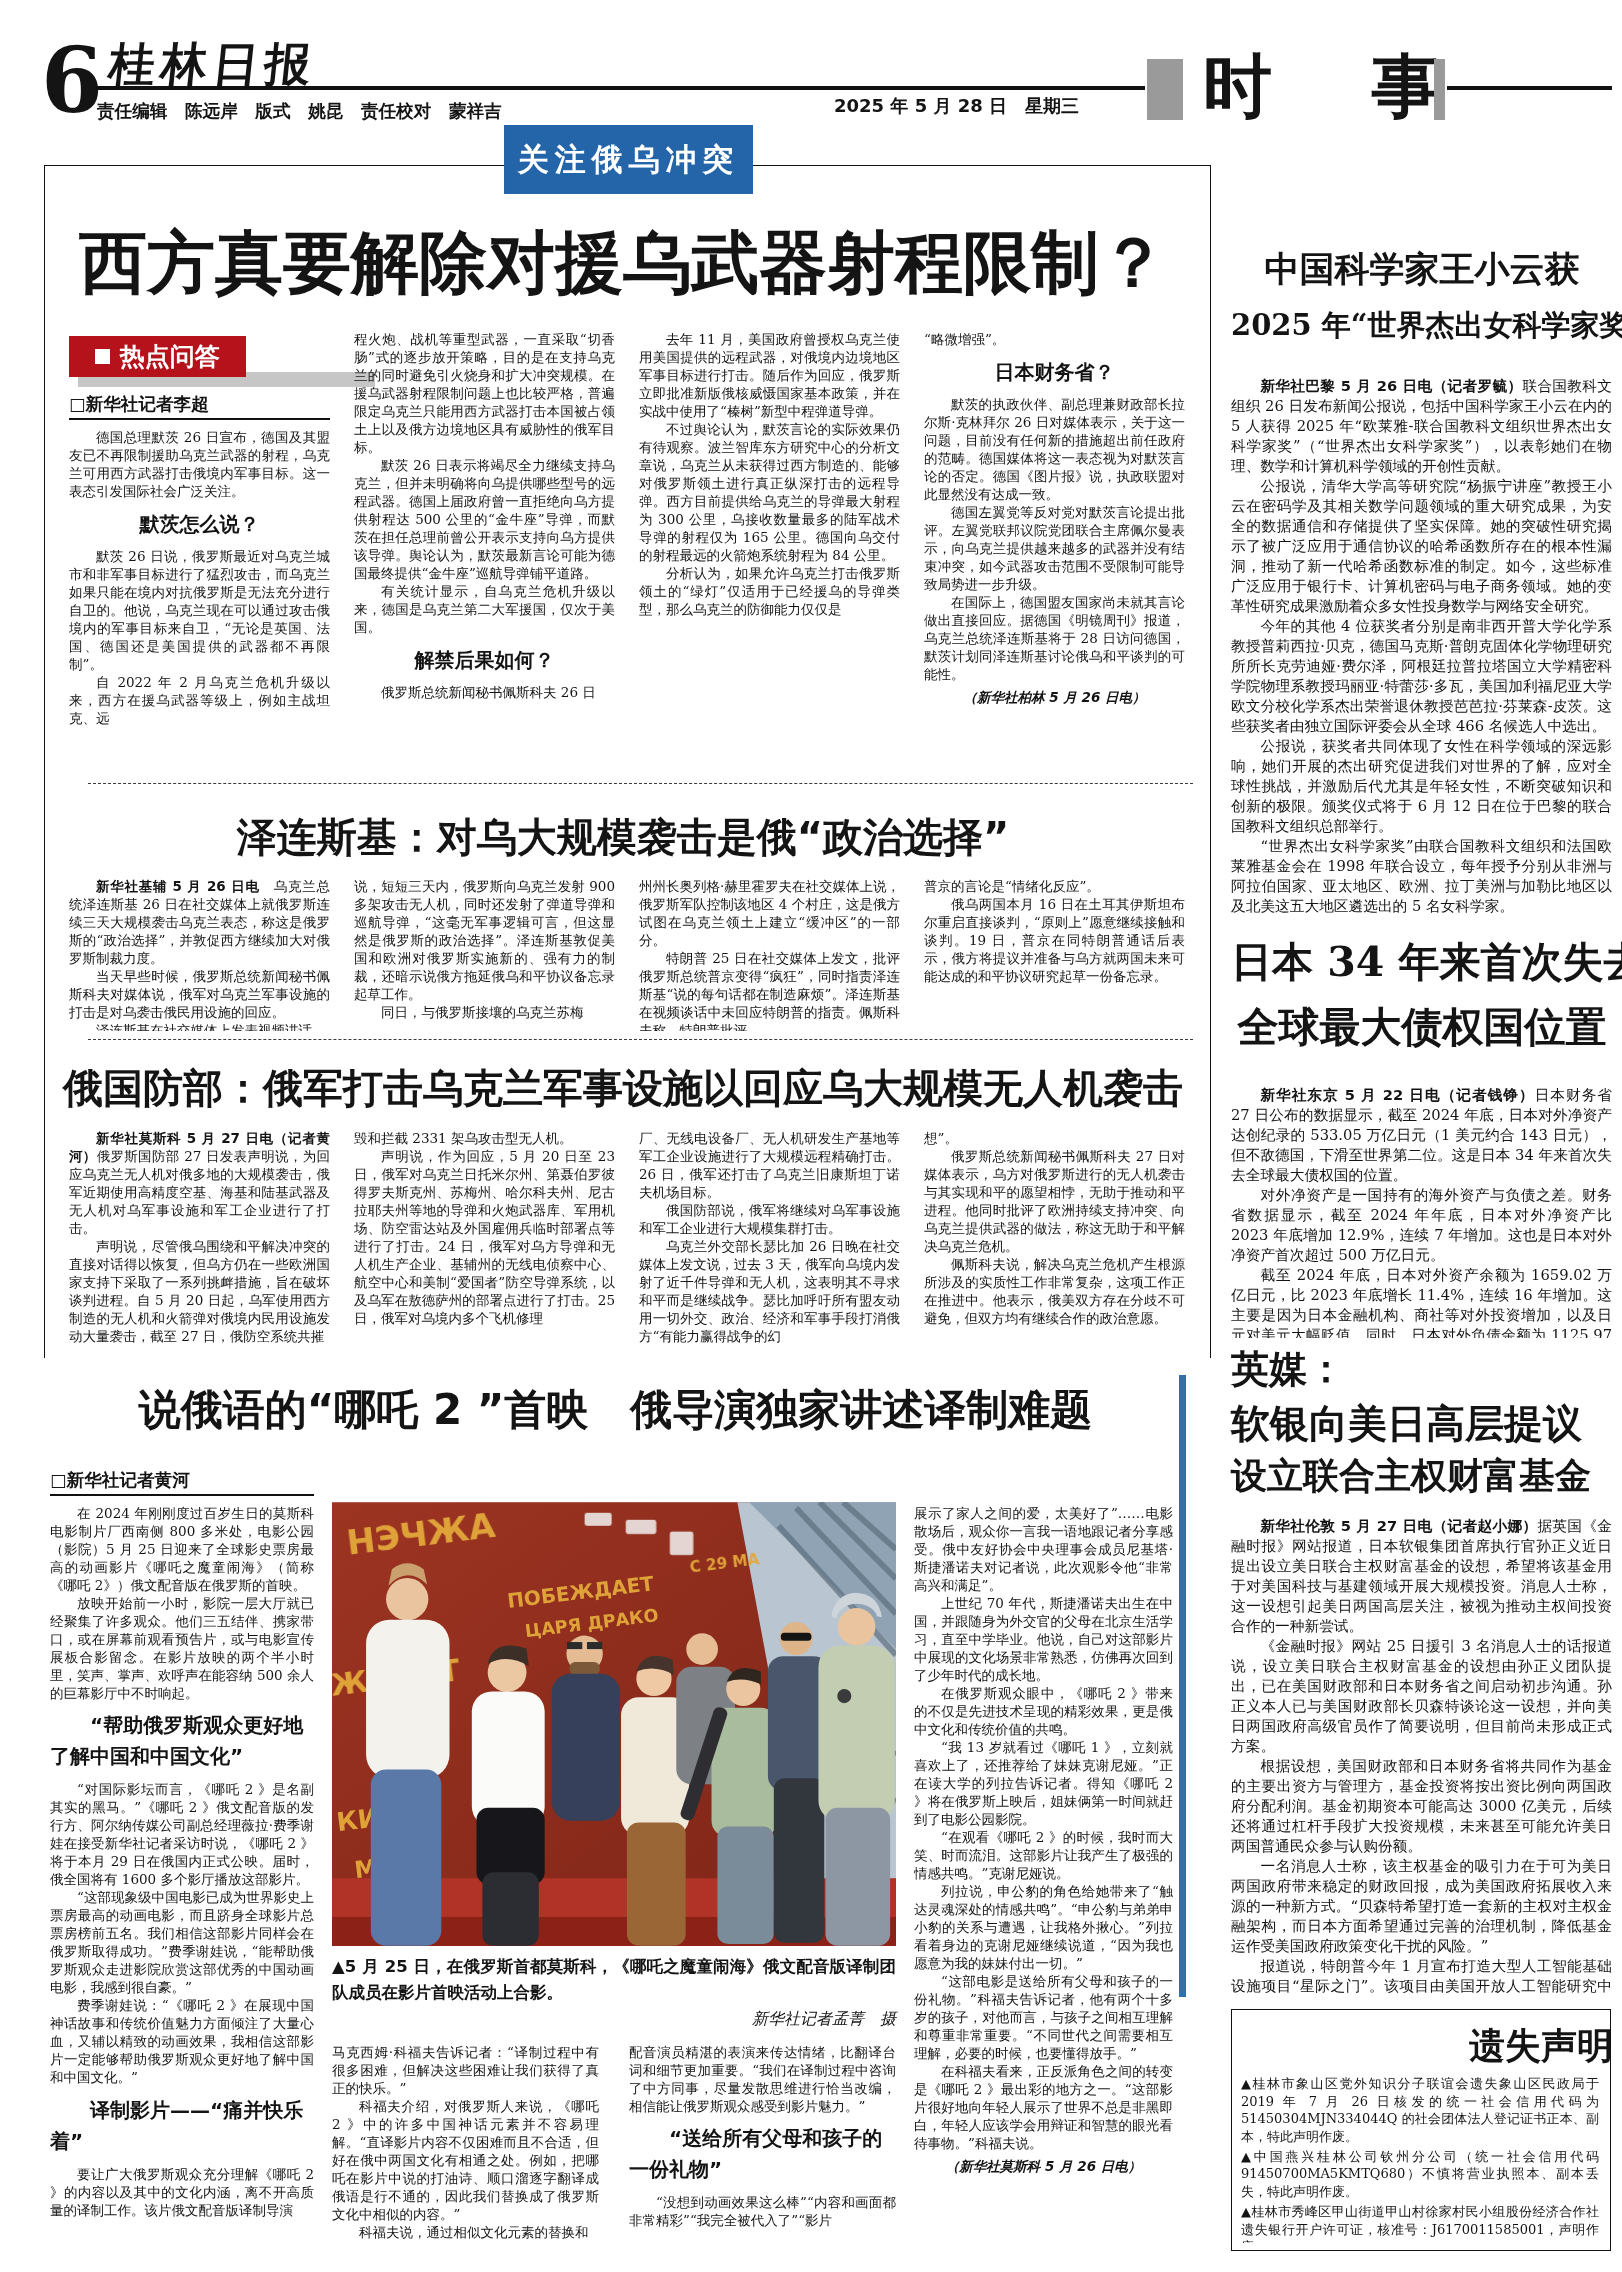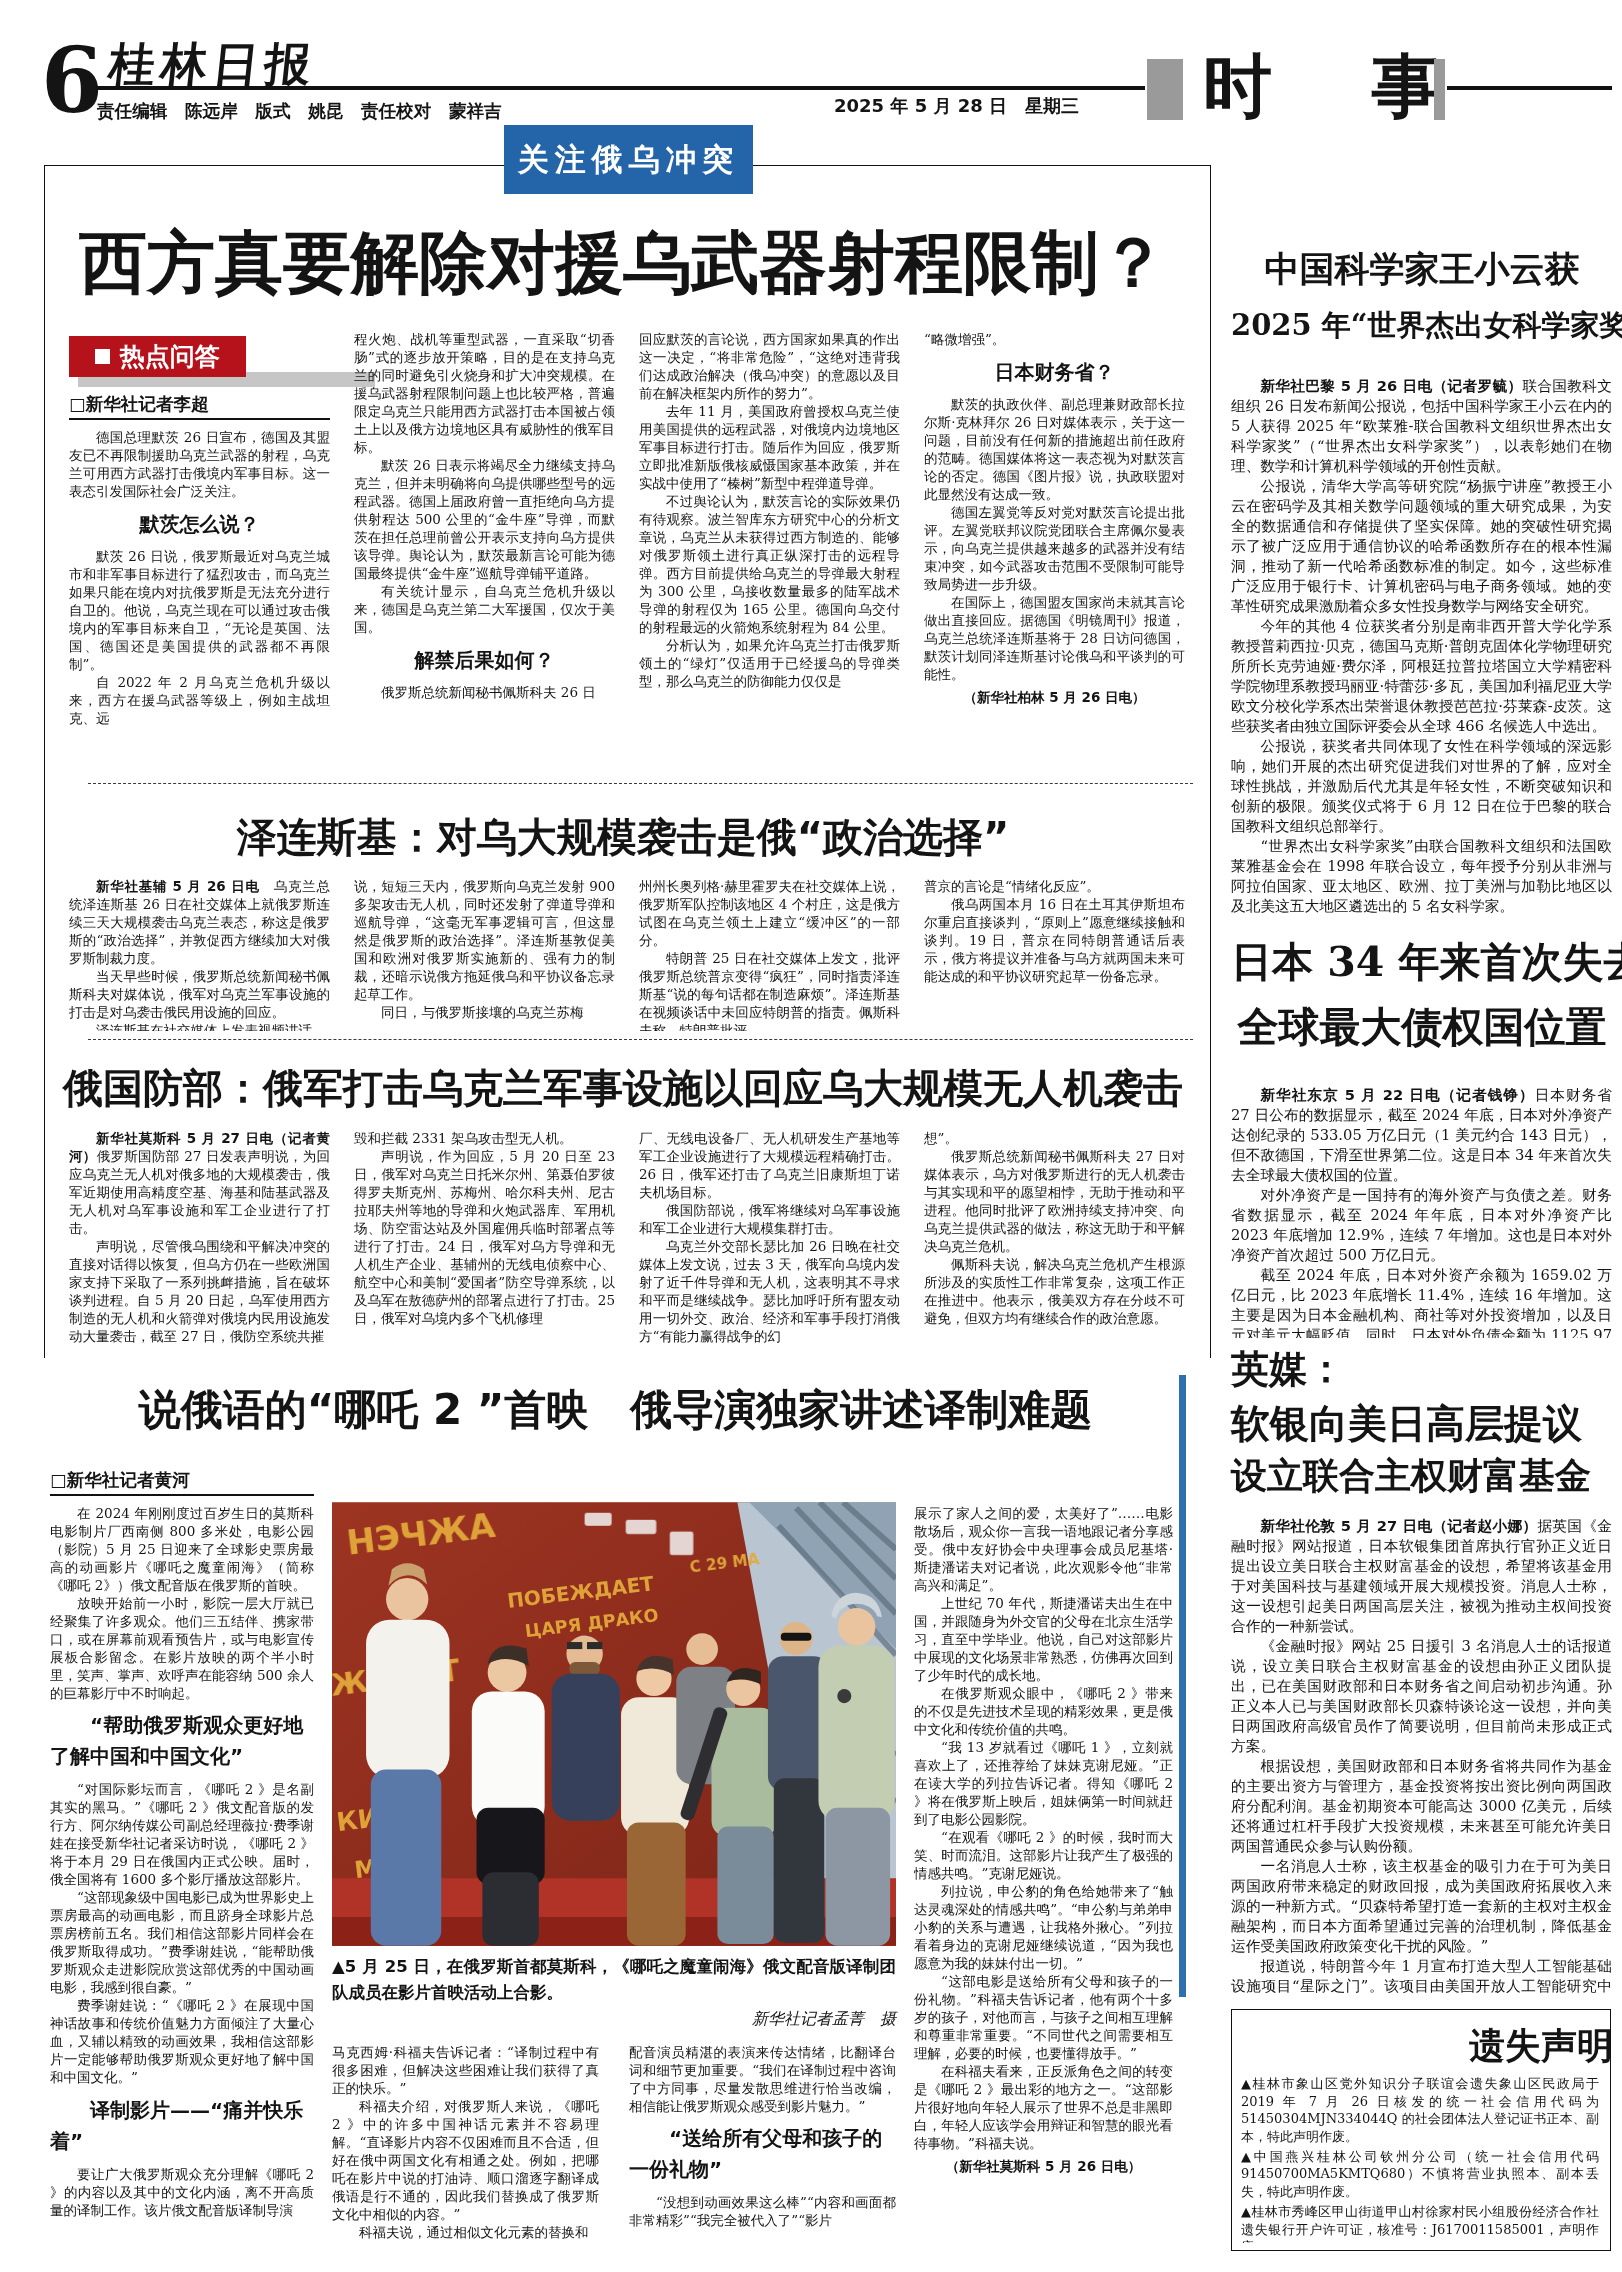--- a/index.html
+++ b/index.html
@@ -31,21 +31,21 @@
   .byline{font-family:"DejaVu Sans",sans-serif;font-weight:bold;font-size:17.6px;}
   
   .col{position:absolute;text-align:justify;overflow:hidden;font-size:13.5px;line-height:18px;}
   .col p{margin:0;}
   .col p.para{text-indent:2em;}
   .col p.para.ni{text-indent:0;}
   .col p.colhead{text-indent:0;text-align:center;font-family:"DejaVu Sans",sans-serif;font-weight:bold;
                  font-size:20px;line-height:26px;margin:10.6px 0;}
   .col p.subq{text-indent:2em;font-family:"DejaVu Sans",sans-serif;font-weight:bold;
               font-size:20px;line-height:31px;text-align:left;margin:8.2px 0;}
-  .col p.sign{text-indent:0;text-align:center;font-family:"DejaVu Sans",sans-serif;font-weight:bold;margin-top:4.7px;}
+  .col p.sign{text-indent:0;text-align:center;font-family:"DejaVu Sans",sans-serif;font-weight:bold;margin-top:4.7px;font-style:italic;}
   .col b{font-family:"DejaVu Sans",sans-serif;font-weight:bold;}
   .sidecol{font-size:14.7px;line-height:20px;}
   .dashed{border-top:1.8px dashed #3a3a3a;height:0;}
   
   .st-serif{font-family:"DejaVu Serif",serif;font-weight:900;text-align:center;white-space:nowrap;}
   .st-sans{font-family:Liberation Serif, serif;font-weight:900;text-align:left;white-space:nowrap;}
   
   .caption{font-family:"DejaVu Sans",sans-serif;font-weight:bold;font-size:16.5px;line-height:26px;text-align:justify;}
   .credit{font-family:"DejaVu Serif",serif;font-style:italic;font-size:16px;text-align:right;}
   
@@ -94,21 +94,20 @@
       <p class="para">自 2022 年 2 月乌克兰危机升级以来，西方在援乌武器等级上，例如主战坦克、远</p>
     </div>
   <div class="col" style="left:354px;top:330px;width:261px;height:437px;">
       <p class="para ni">程火炮、战机等重型武器，一直采取“切香肠”式的逐步放开策略，目的是在支持乌克兰的同时避免引火烧身和扩大冲突规模。在援乌武器射程限制问题上也比较严格，普遍限定乌克兰只能用西方武器打击本国被占领土上以及俄方边境地区具有威胁性的俄军目标。</p>
       <p class="para">默茨 26 日表示将竭尽全力继续支持乌克兰，但并未明确将向乌提供哪些型号的远程武器。德国上届政府曾一直拒绝向乌方提供射程达 500 公里的“金牛座”导弹，而默茨在担任总理前曾公开表示支持向乌方提供该导弹。舆论认为，默茨最新言论可能为德国最终提供“金牛座”巡航导弹铺平道路。</p>
       <p class="para">有关统计显示，自乌克兰危机升级以来，德国是乌克兰第二大军援国，仅次于美国。</p>
       <p class="colhead">解禁后果如何？</p>
       <p class="para">俄罗斯总统新闻秘书佩斯科夫 26 日</p>
     </div>
   <div class="col" style="left:639px;top:330px;width:261px;height:437px;">
-      <p class="para ni">回应默茨的言论说，西方国家如果真的作出这一决定，“将非常危险”，“这绝对违背我们达成政治解决（俄乌冲突）的意愿以及目前在解决框架内所作的努力”。</p>
       <p class="para">去年 11 月，美国政府曾授权乌克兰使用美国提供的远程武器，对俄境内边境地区军事目标进行打击。随后作为回应，俄罗斯立即批准新版俄核威慑国家基本政策，并在实战中使用了“榛树”新型中程弹道导弹。</p>
       <p class="para">不过舆论认为，默茨言论的实际效果仍有待观察。波兰智库东方研究中心的分析文章说，乌克兰从未获得过西方制造的、能够对俄罗斯领土进行真正纵深打击的远程导弹。西方目前提供给乌克兰的导弹最大射程为 300 公里，乌接收数量最多的陆军战术导弹的射程仅为 165 公里。德国向乌交付的射程最远的火箭炮系统射程为 84 公里。</p>
       <p class="para">分析认为，如果允许乌克兰打击俄罗斯领土的“绿灯”仅适用于已经援乌的导弹类型，那么乌克兰的防御能力仅仅是</p>
     </div>
   <div class="col" style="left:924px;top:330px;width:261px;height:437px;">
       <p class="para ni">“略微增强”。</p>
       <p class="colhead">日本财务省？</p>
       <p class="para">默茨的执政伙伴、副总理兼财政部长拉尔斯·克林拜尔 26 日对媒体表示，关于这一问题，目前没有任何新的措施超出前任政府的范畴。德国媒体将这一表态视为对默茨言论的否定。德国《图片报》说，执政联盟对此显然没有达成一致。</p>
       <p class="para">德国左翼党等反对党对默茨言论提出批评。左翼党联邦议院党团联合主席佩尔曼表示，向乌克兰提供越来越多的武器并没有结束冲突，如今武器攻击范围不受限制可能导致局势进一步升级。</p>
       <p class="para">在国际上，德国盟友国家尚未就其言论做出直接回应。据德国《明镜周刊》报道，乌克兰总统泽连斯基将于 28 日访问德国，默茨计划同泽连斯基讨论俄乌和平谈判的可能性。</p>

